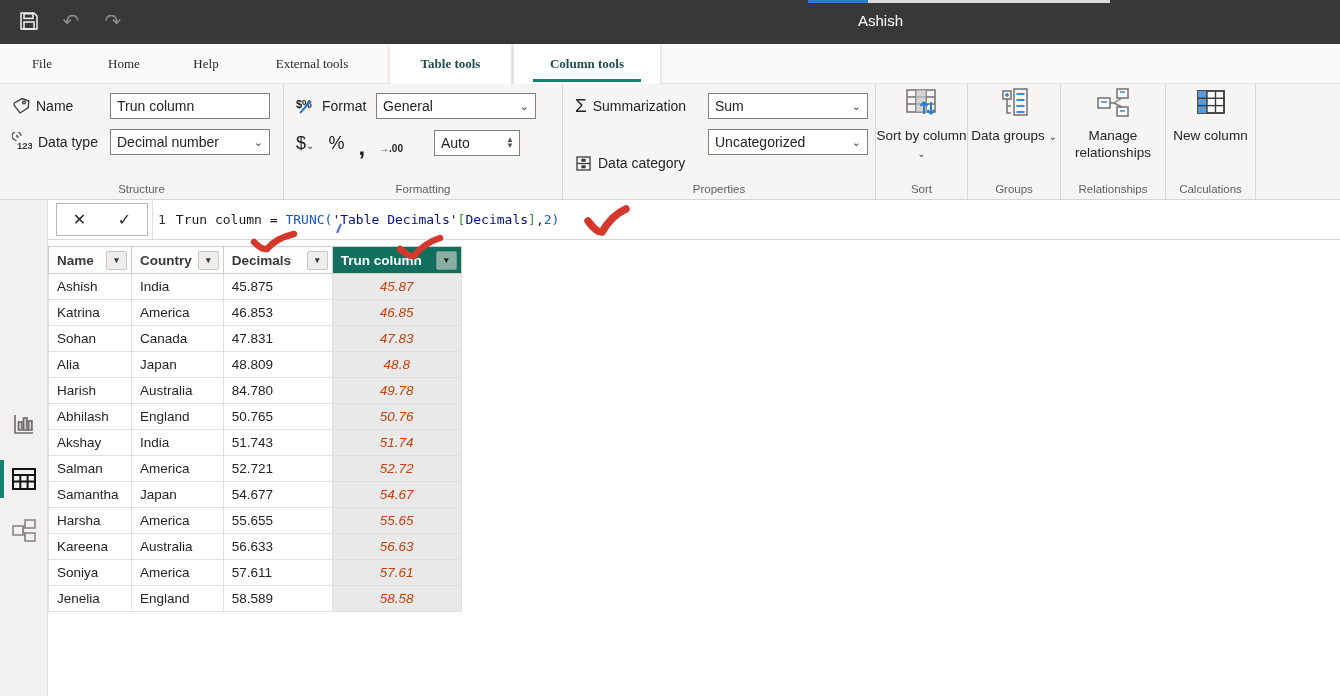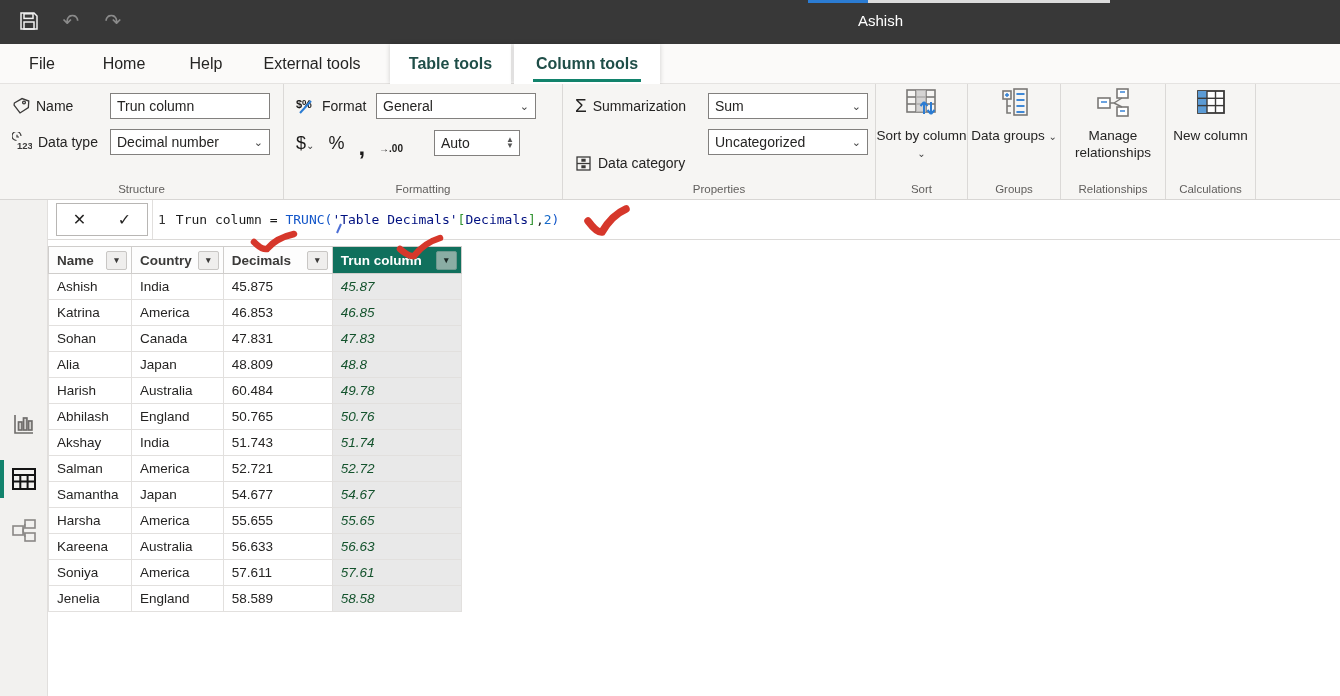--- a/index.html
+++ b/index.html
@@ -9,21 +9,21 @@
   .titlebar { position:absolute; left:0; top:0; width:1340px; height:44px; background:#383838; }
   .tb-icons { position:absolute; left:16px; top:8px; display:flex; align-items:center; gap:16px; }
   .tb-btn { width:26px; height:26px; display:flex; align-items:center; justify-content:center; }
   .undo-redo { color:#8b8b8b; font-size:20px; }
   .app-title { position:absolute; left:858px; top:12px; color:#fff; font-size:15px; }
   .prog-blue { position:absolute; left:808px; top:0; width:60px; height:3px; }
   .prog-light { position:absolute; left:868px; top:0; width:242px; height:3px; background:#dcdcdc; }
 
   
   .tabbar { position:absolute; left:0; top:44px; width:1340px; height:40px; background:#fbfaf9; border-bottom:1px solid #e5e3e1; }
-  .tab { position:absolute; top:0; height:40px; display:flex; align-items:center; justify-content:center; font-size:16px; color:#252423; cursor:default; }
+  .tab { position:absolute; top:0; height:40px; display:flex; align-items:center; justify-content:center; font-size:13px; color:#252423; cursor:default;font-family:Liberation Serif, serif; }
   .ctx-tab { background:#fff; box-shadow:0 0 5px rgba(0,0,0,.18); font-weight:700; color:#1f4e48; }
   .ctx-underline { position:absolute; left:13%; bottom:2px; width:74%; height:3px; }
 
   
   .ribbon { position:absolute; left:0; top:84px; width:1340px; height:116px; background:#f6f5f3; border-bottom:1px solid #d8d6d4; display:flex; }
   .rgroup { position:relative; height:100%; border-right:1px solid #dbd9d7; padding-top:9px; }
   .rgroup-caption { position:absolute; bottom:4px; left:0; width:100%; text-align:center; font-size:11.5px; color:#605e5c; }
   .ctl-row { display:flex; align-items:center; height:26px; margin-bottom:10px; }
   .ctl-label { font-size:14px; color:#252423; display:flex; align-items:center; gap:6px; }
   .box { height:26px; background:#fff; border:1px solid #82807e; display:flex; align-items:center; font-size:14px; color:#252423; padding:0 6px; position:relative; }
@@ -50,21 +50,21 @@
   .canvas { position:absolute; left:48px; top:240px; width:1292px; height:456px; background:#fff; }
   .datatable { position:absolute; left:48px; top:246px; border-collapse:collapse; }
   .datatable th, .datatable td { border:1px solid #e2e0de; font-weight:normal; }
   .datatable th { border-color:#cfcdcb; height:27px; background:#fdfdfd; padding:0 4px 0 8px; font-size:13.5px; font-weight:700; color:#3b3a39; text-align:left; }
   .th-inner { display:flex; align-items:center; justify-content:space-between; gap:6px; }
   .filter-btn { width:21px; height:19px; background:#efeeed; border:1px solid #c8c6c4; border-radius:2px; display:flex; align-items:center; justify-content:center; font-size:9px; color:#3b3a39; }
   th.sel { color:#fff; }
   th.sel .filter-btn { background:#8aada4; border-color:#6d988e; color:#1d2a27; }
   .datatable td { height:26px; font-size:13.5px; color:#252423; padding:0 8px; }
   td.c0 { width:83px; } td.c1 { width:88px; } td.c2 { width:109px; }
-  td.c3 { width:129px; background:#e9e9e9; text-align:left; font-style:italic; color:#14532d; }
+  td.c3 { width:129px; background:#e9e9e9; text-align:center; font-style:italic; color:#c2410c; }
   th.w0 { width:83px; } th.w1 { width:88px; } th.w2 { width:109px; } th.w3 { width:129px; }
 
   .overlay { position:absolute; left:0; top:0; width:1340px; height:696px; pointer-events:none; }
   .icon-svg { display:block; }
 </style>
 </head>
 <body>
 
 <div class="titlebar">
   <div class="tb-icons">
@@ -372,21 +372,21 @@
       </tr>
       <tr>
         <td class="c0">Alia</td>
         <td class="c1">Japan</td>
         <td class="c2">48.809</td>
         <td class="c3">48.8</td>
       </tr>
       <tr>
         <td class="c0">Harish</td>
         <td class="c1">Australia</td>
-        <td class="c2">60.484</td>
+        <td class="c2">84.780</td>
         <td class="c3">49.78</td>
       </tr>
       <tr>
         <td class="c0">Abhilash</td>
         <td class="c1">England</td>
         <td class="c2">50.765</td>
         <td class="c3">50.76</td>
       </tr>
       <tr>
         <td class="c0">Akshay</td>

